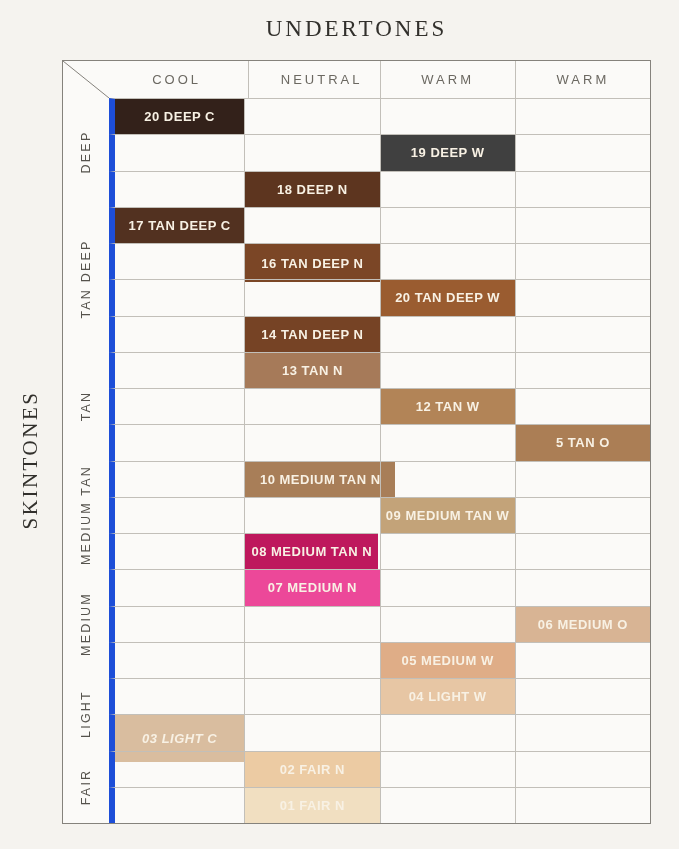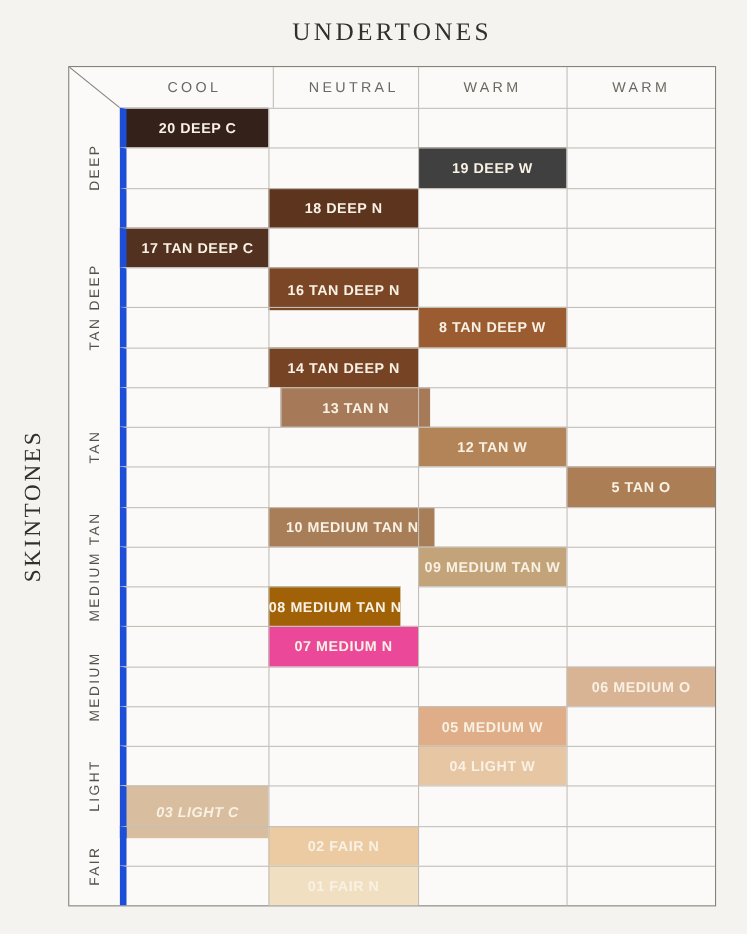--- a/index.html
+++ b/index.html
@@ -100,31 +100,31 @@
     <div class="cell" style="left: 451.75px; top: 145.75px; width: 135.25px; height: 36.25px;"></div>
     <div class="cell first-col" style="left: 46px; top: 182px; width: 135.25px; height: 36.25px;"></div>
     <div class="cell" style="left: 181.25px; top: 182px; width: 135.25px; height: 39px; background: rgb(123, 70, 38);">
       <span class="shade-label">16 TAN DEEP N</span>
     </div>
     <div class="cell" style="left: 316.5px; top: 182px; width: 135.25px; height: 36.25px;"></div>
     <div class="cell" style="left: 451.75px; top: 182px; width: 135.25px; height: 36.25px;"></div>
     <div class="cell first-col" style="left: 46px; top: 218.25px; width: 135.25px; height: 36.25px;"></div>
     <div class="cell" style="left: 181.25px; top: 218.25px; width: 135.25px; height: 36.25px;"></div>
     <div class="cell" style="left: 316.5px; top: 218.25px; width: 135.25px; height: 36.25px; background: rgb(154, 92, 48);">
-      <span class="shade-label">8 TAN DEEP W</span>
+      <span class="shade-label">20 TAN DEEP W</span>
     </div>
     <div class="cell" style="left: 451.75px; top: 218.25px; width: 135.25px; height: 36.25px;"></div>
     <div class="cell first-col" style="left: 46px; top: 254.5px; width: 135.25px; height: 36.25px;"></div>
     <div class="cell" style="left: 181.25px; top: 254.5px; width: 135.25px; height: 36.25px; background: rgb(118, 67, 37);">
       <span class="shade-label">14 TAN DEEP N</span>
     </div>
     <div class="cell" style="left: 316.5px; top: 254.5px; width: 135.25px; height: 36.25px;"></div>
     <div class="cell" style="left: 451.75px; top: 254.5px; width: 135.25px; height: 36.25px;"></div>
     <div class="cell first-col" style="left: 46px; top: 290.75px; width: 135.25px; height: 36.25px;"></div>
-    <div class="cell" style="left: 181.25px; top: 290.75px; width: 135.25px; height: 36.25px; background: rgb(166, 122, 89); margin-left: 11px;">
+    <div class="cell" style="left: 181.25px; top: 290.75px; width: 135.25px; height: 36.25px; background: rgb(166, 122, 89);">
       <span class="shade-label">13 TAN N</span>
     </div>
     <div class="cell" style="left: 316.5px; top: 290.75px; width: 135.25px; height: 36.25px;"></div>
     <div class="cell" style="left: 451.75px; top: 290.75px; width: 135.25px; height: 36.25px;"></div>
     <div class="cell first-col" style="left: 46px; top: 327px; width: 135.25px; height: 36.25px;"></div>
     <div class="cell" style="left: 181.25px; top: 327px; width: 135.25px; height: 36.25px;"></div>
     <div class="cell" style="left: 316.5px; top: 327px; width: 135.25px; height: 36.25px; background: rgb(178, 132, 87);">
       <span class="shade-label">12 TAN W</span>
     </div>
     <div class="cell" style="left: 451.75px; top: 327px; width: 135.25px; height: 36.25px;"></div>
@@ -140,21 +140,21 @@
     </div>
     <div class="cell" style="left: 316.5px; top: 399.5px; width: 135.25px; height: 36.25px;"></div>
     <div class="cell" style="left: 451.75px; top: 399.5px; width: 135.25px; height: 36.25px;"></div>
     <div class="cell first-col" style="left: 46px; top: 435.75px; width: 135.25px; height: 36.25px;"></div>
     <div class="cell" style="left: 181.25px; top: 435.75px; width: 135.25px; height: 36.25px;"></div>
     <div class="cell" style="left: 316.5px; top: 435.75px; width: 135.25px; height: 36.25px; background: rgb(195, 163, 121);">
       <span class="shade-label">09 MEDIUM TAN W</span>
     </div>
     <div class="cell" style="left: 451.75px; top: 435.75px; width: 135.25px; height: 36.25px;"></div>
     <div class="cell first-col" style="left: 46px; top: 472px; width: 135.25px; height: 36.25px;"></div>
-    <div class="cell" style="left: 181.25px; top: 472px; width: 120px; height: 36.25px; background: #a16207;">
+    <div class="cell" style="left: 181.25px; top: 472px; width: 134px; height: 36.25px; background: #be185d;">
       <span class="shade-label">08 MEDIUM TAN N</span>
     </div>
     <div class="cell" style="left: 316.5px; top: 472px; width: 135.25px; height: 36.25px;"></div>
     <div class="cell" style="left: 451.75px; top: 472px; width: 135.25px; height: 36.25px;"></div>
     <div class="cell first-col" style="left: 46px; top: 508.25px; width: 135.25px; height: 36.25px;"></div>
     <div class="cell" style="left: 181.25px; top: 508.25px; width: 135.25px; height: 36.25px; background: #ec4899;">
       <span class="shade-label">07 MEDIUM N</span>
     </div>
     <div class="cell" style="left: 316.5px; top: 508.25px; width: 135.25px; height: 36.25px;"></div>
     <div class="cell" style="left: 451.75px; top: 508.25px; width: 135.25px; height: 36.25px;"></div>

